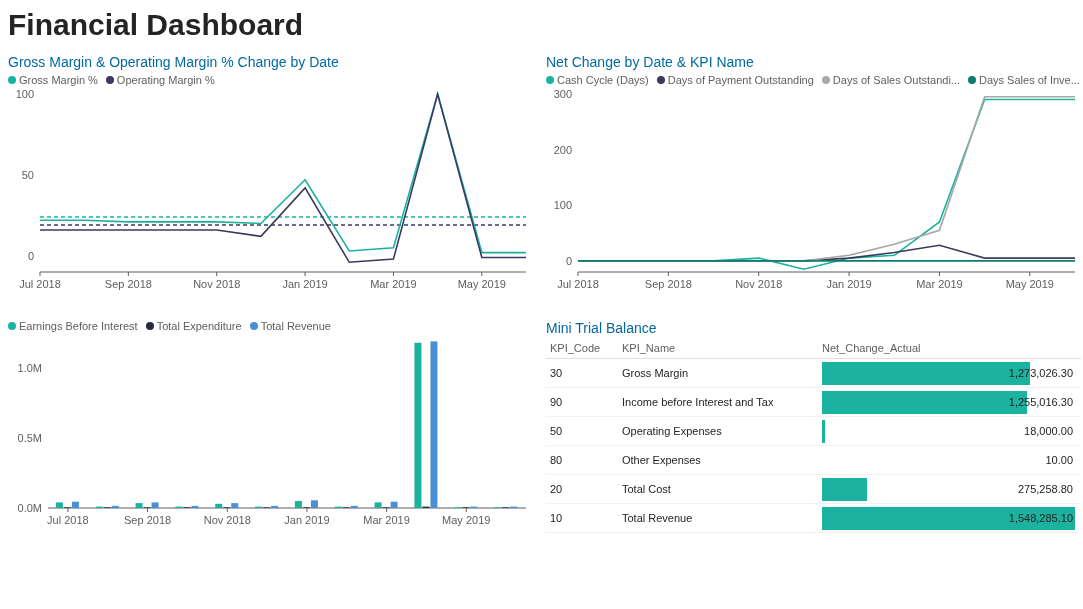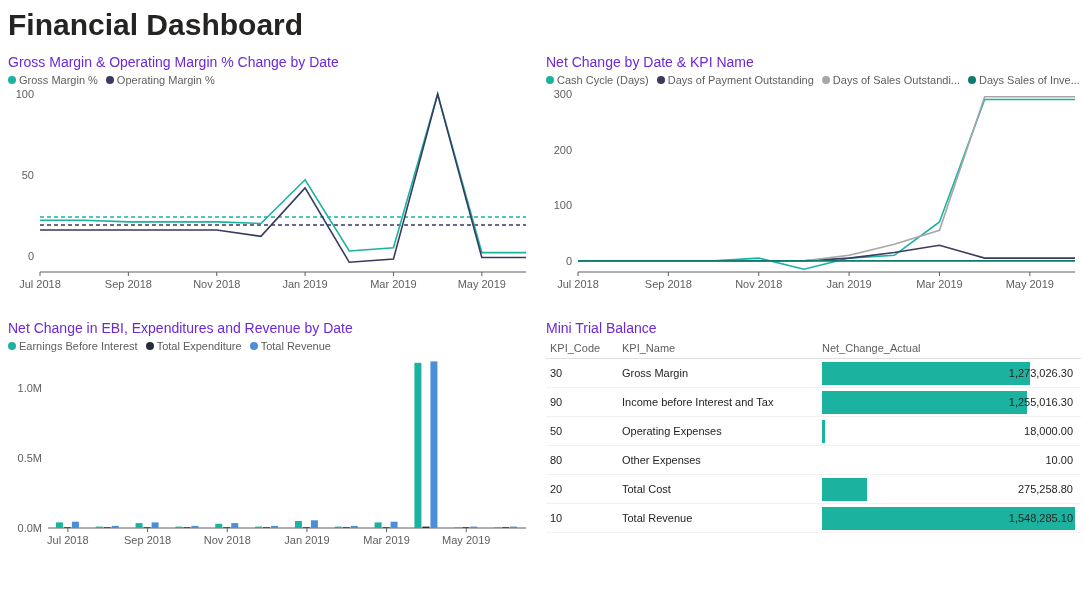--- a/index.html
+++ b/index.html
@@ -22,21 +22,21 @@
     grid-template-columns: 524px 535px;
     grid-template-rows: 250px 240px;
     gap: 16px 14px;
   }
   .panel {
     display: flex;
     flex-direction: column;
   }
   .panel-title {
     font-size: 14px;
-    color: #6d28d9;
+    color: #0369a1;
     margin-bottom: 4px;
   }
   .legend {
     display: flex;
     gap: 8px;
     font-size: 11px;
     color: #605e5c;
     margin-bottom: 4px;
     flex-wrap: nowrap;
     overflow: hidden;
@@ -192,21 +192,20 @@
           <text x="303.09090909090907" y="198" text-anchor="middle" class="axis-text">Jan 2019</text>
           <line x1="393.45454545454544" y1="182" x2="393.45454545454544" y2="186" class="axis-line"></line>
           <text x="393.45454545454544" y="198" text-anchor="middle" class="axis-text">Mar 2019</text>
           <line x1="483.8181818181818" y1="182" x2="483.8181818181818" y2="186" class="axis-line"></line>
           <text x="483.8181818181818" y="198" text-anchor="middle" class="axis-text">May 2019</text>
         </svg>
     </div>
   </div>
 
   <div class="panel">
-    <div class="panel-title">Net Change in EBI, Expenditures and Revenue by Date</div>
     <div class="legend" id="legend-ebi">
         <div class="legend-item">
           <span class="swatch" style="background: rgb(27, 178, 160);"></span>
           <span>Earnings Before Interest</span>
         </div>
         <div class="legend-item">
           <span class="swatch" style="background: rgb(38, 43, 63);"></span>
           <span>Total Expenditure</span>
         </div>
         <div class="legend-item">

